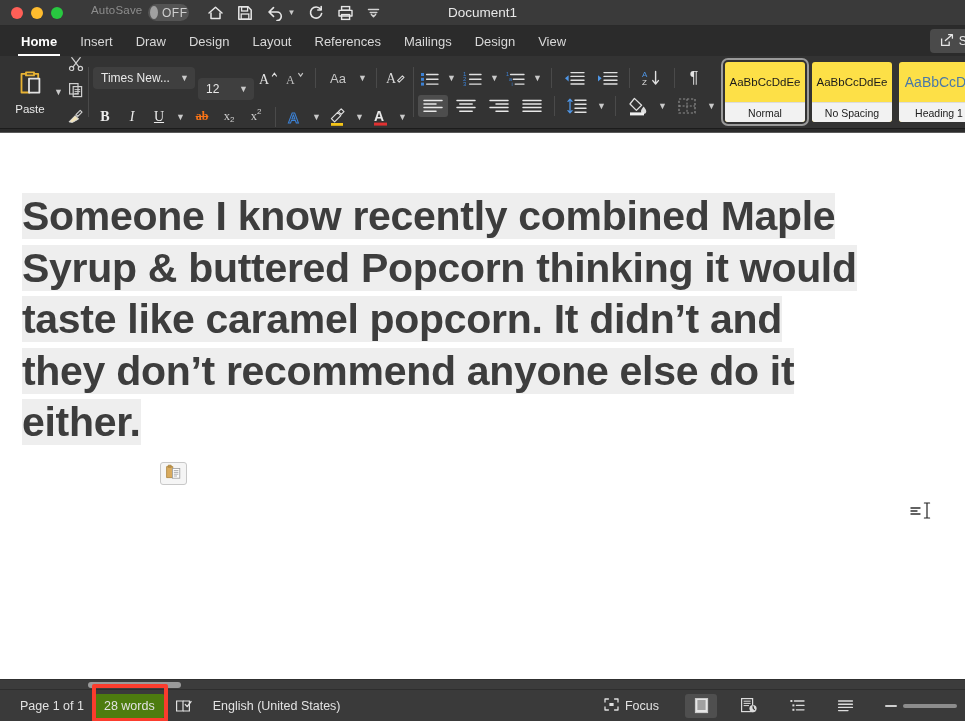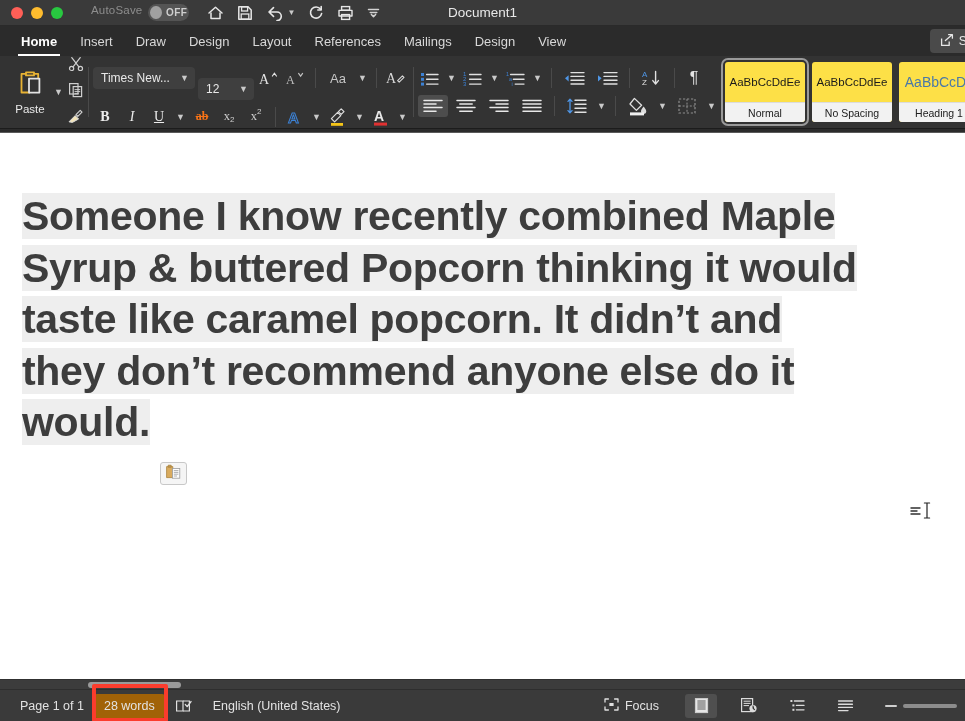--- a/index.html
+++ b/index.html
@@ -24,21 +24,21 @@
   .tl.green{background:#28c840;}
   .autosave{
     display:flex;gap:6px;margin-left:28px;
   }
   .autosave-label{color:#8d8d8d;font-size:11.5px;letter-spacing:.2px;}
   .toggle{
     width:41px;height:17px;border-radius:9px;background:#545454;
     display:flex;align-items:center;padding:0 2px;box-sizing:border-box;
   }
   .toggle .knob{width:13px;height:13px;border-radius:50%;background:#a0a0a0;}
-  .toggle .off{color:#cfcfcf;font-size:10px;font-weight:bold;margin-left:4px;letter-spacing:.5px;}
+  .toggle .off{color:#cfcfcf;font-size:12px;font-weight:normal;margin-left:4px;letter-spacing:.5px;}
   .qat{display:flex;align-items:center;gap:13px;margin-left:18px;}
   .qat svg{display:block;}
   .doctitle{
     position:absolute;left:0;right:0;text-align:center;
     color:#e8e8e8;font-size:13.5px;pointer-events:none;
   }
 
   
   .tabbar{
     height:30px;background:#2b2b2b;display:flex;align-items:center;
@@ -145,21 +145,21 @@
   }
 
   
   .status{
     position:absolute;left:0;right:0;bottom:0;height:31px;background:#3a3a3a;
     display:flex;align-items:center;color:#e2e2e2;font-size:12.5px;
     border-top:1px solid #2e2e2e;
   }
   .st-item{padding:0 10px;height:24px;display:flex;align-items:center;border-radius:3px;}
   .st-item.first{margin-left:10px;}
-  .st-chip{background:#a16207;}
+  .st-chip{background:#4d7c0f;}
   .st-right{margin-left:auto;display:flex;align-items:center;padding-right:8px;gap:16px;}
   .view-btn{
     width:32px;height:24px;display:flex;align-items:center;justify-content:center;border-radius:3px;
   }
   .view-btn.active{background:#4f4f4f;}
   .focus-btn{display:flex;align-items:center;gap:6px;padding:0 10px;height:24px;border-radius:3px;}
   .zoom-ctl{display:flex;align-items:center;gap:6px;margin-left:8px;}
   .zoom-minus{width:12px;height:2px;background:#cfcfcf;border-radius:1px;}
   .zoom-track{width:54px;height:4px;background:#8c8c8c;border-radius:2px;}
 
@@ -503,21 +503,21 @@
       </div>
     </div>
   </div>
 
   <div class="doc">
     <div class="page-text">
       <div><span class="hl">Someone I know recently combined Maple</span></div>
       <div><span class="hl">Syrup &amp; buttered Popcorn thinking it would</span></div>
       <div><span class="hl">taste like caramel popcorn. It didn’t and</span></div>
       <div><span class="hl">they don’t recommend anyone else do it</span></div>
-      <div><span class="hl">would.</span></div>
+      <div><span class="hl">either.</span></div>
     </div>
 
     <div class="paste-opts">
       <span>
         <svg width="17" height="15" viewBox="0 0 17 15">
           <path d="M1.6 2.6 h6.2 v11 h-6.2 z" fill="#d9ab5e" stroke="#a9813c" stroke-width=".8"></path>
           <path d="M3.2 1.2 h3 v2 h-3 z" fill="#c29a4e" stroke="#a9813c" stroke-width=".7"></path>
           <rect x="7.4" y="4.4" width="7.4" height="9.8" fill="#fdfdfd" stroke="#9a9a9a" stroke-width=".8"></rect>
           <path d="M8.8 6.6 H13.4 M8.8 8.4 H13.4 M8.8 10.2 H13.4 M8.8 12 H12" stroke="#8c8c8c" stroke-width=".7"></path>
         </svg>

